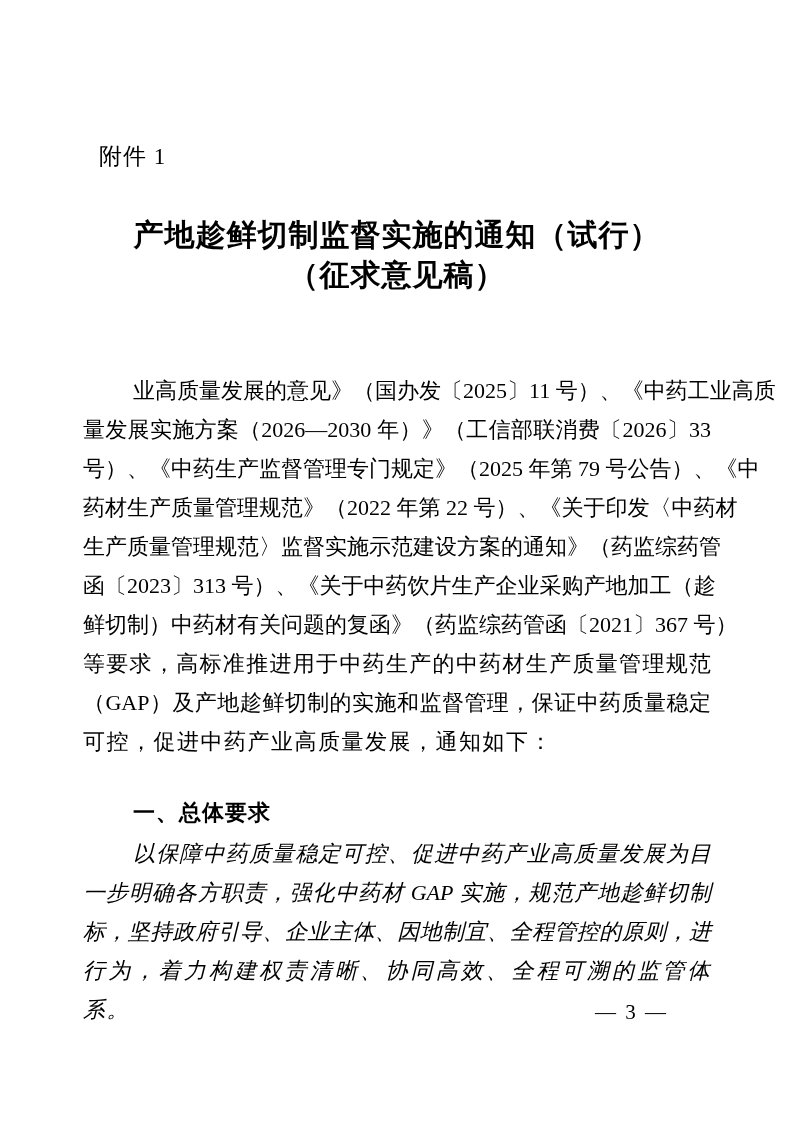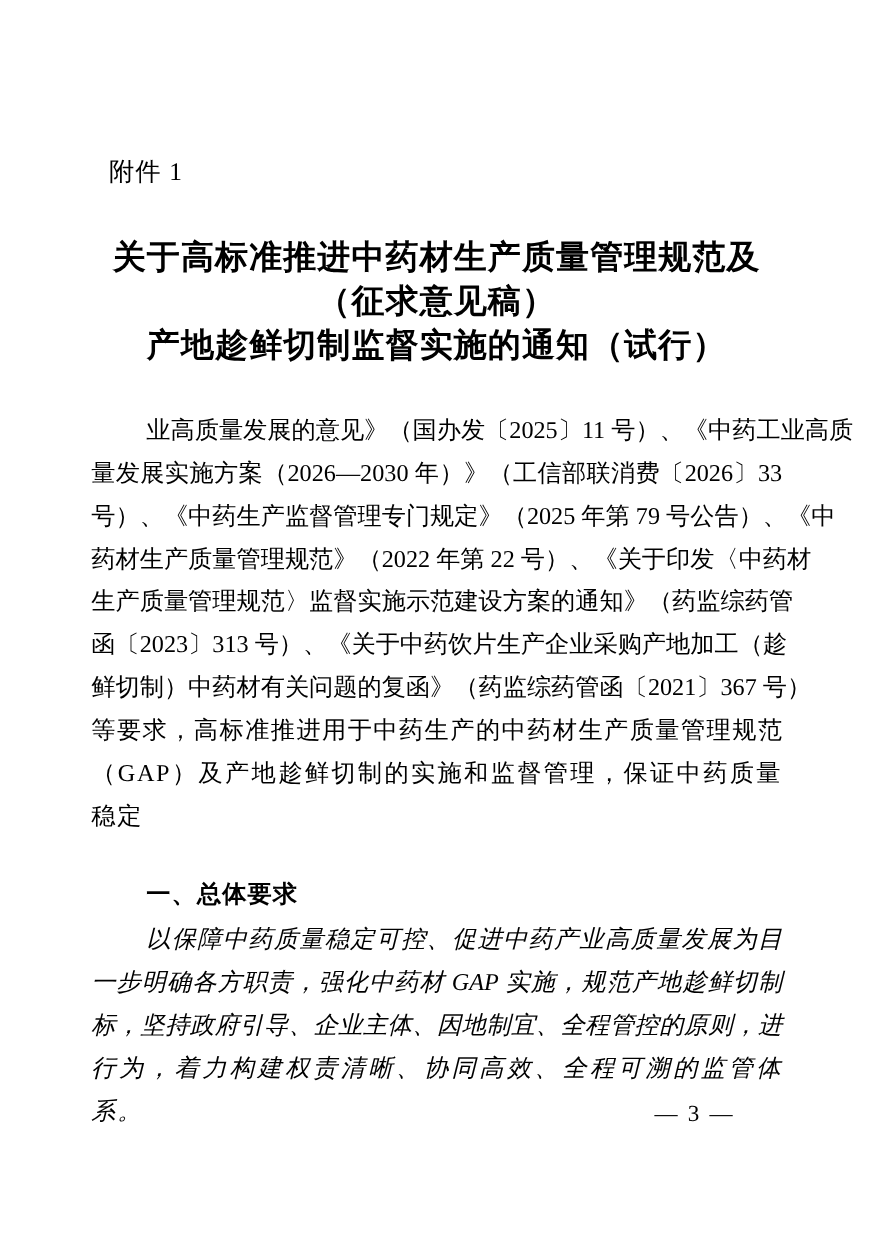--- a/index.html
+++ b/index.html
@@ -84,35 +84,35 @@
   }
 </style>
 </head>
 <body>
 
 <div class="page">
 
   <div class="attachment-label">附件 1</div>
 
   <h1 class="doc-title">
-      <div class="title-line">关于高标准推进中药材生产质量管理规范及</div>
+      <div class="title-line">产地趁鲜切制监督实施的通知（试行）</div>
       <div class="title-line">（征求意见稿）</div>
-      <div class="title-line">产地趁鲜切制监督实施的通知（试行）</div>
     </h1>
 
   <div class="para para-1">
       <div class="body-line">业高质量发展的意见》（国办发〔2025〕11 号）、《中药工业高质</div>
       <div class="body-line">量发展实施方案（2026—2030 年）》（工信部联消费〔2026〕33</div>
       <div class="body-line">号）、《中药生产监督管理专门规定》（2025 年第 79 号公告）、《中</div>
       <div class="body-line">药材生产质量管理规范》（2022 年第 22 号）、《关于印发〈中药材</div>
       <div class="body-line">生产质量管理规范〉监督实施示范建设方案的通知》（药监综药管</div>
       <div class="body-line">函〔2023〕313 号）、《关于中药饮片生产企业采购产地加工（趁</div>
       <div class="body-line">鲜切制）中药材有关问题的复函》（药监综药管函〔2021〕367 号）</div>
       <div class="body-line">等要求，高标准推进用于中药生产的中药材生产质量管理规范</div>
       <div class="body-line">（GAP）及产地趁鲜切制的实施和监督管理，保证中药质量稳定</div>
+      <div class="body-line">可控，促进中药产业高质量发展，通知如下：</div>
     </div>
 
   <div class="section-heading">一、总体要求</div>
 
   <div class="para para-2">
       <div class="body-line">以保障中药质量稳定可控、促进中药产业高质量发展为目</div>
       <div class="body-line">一步明确各方职责，强化中药材 GAP 实施，规范产地趁鲜切制</div>
       <div class="body-line">标，坚持政府引导、企业主体、因地制宜、全程管控的原则，进</div>
       <div class="body-line">行为，着力构建权责清晰、协同高效、全程可溯的监管体系。</div>
     </div>

